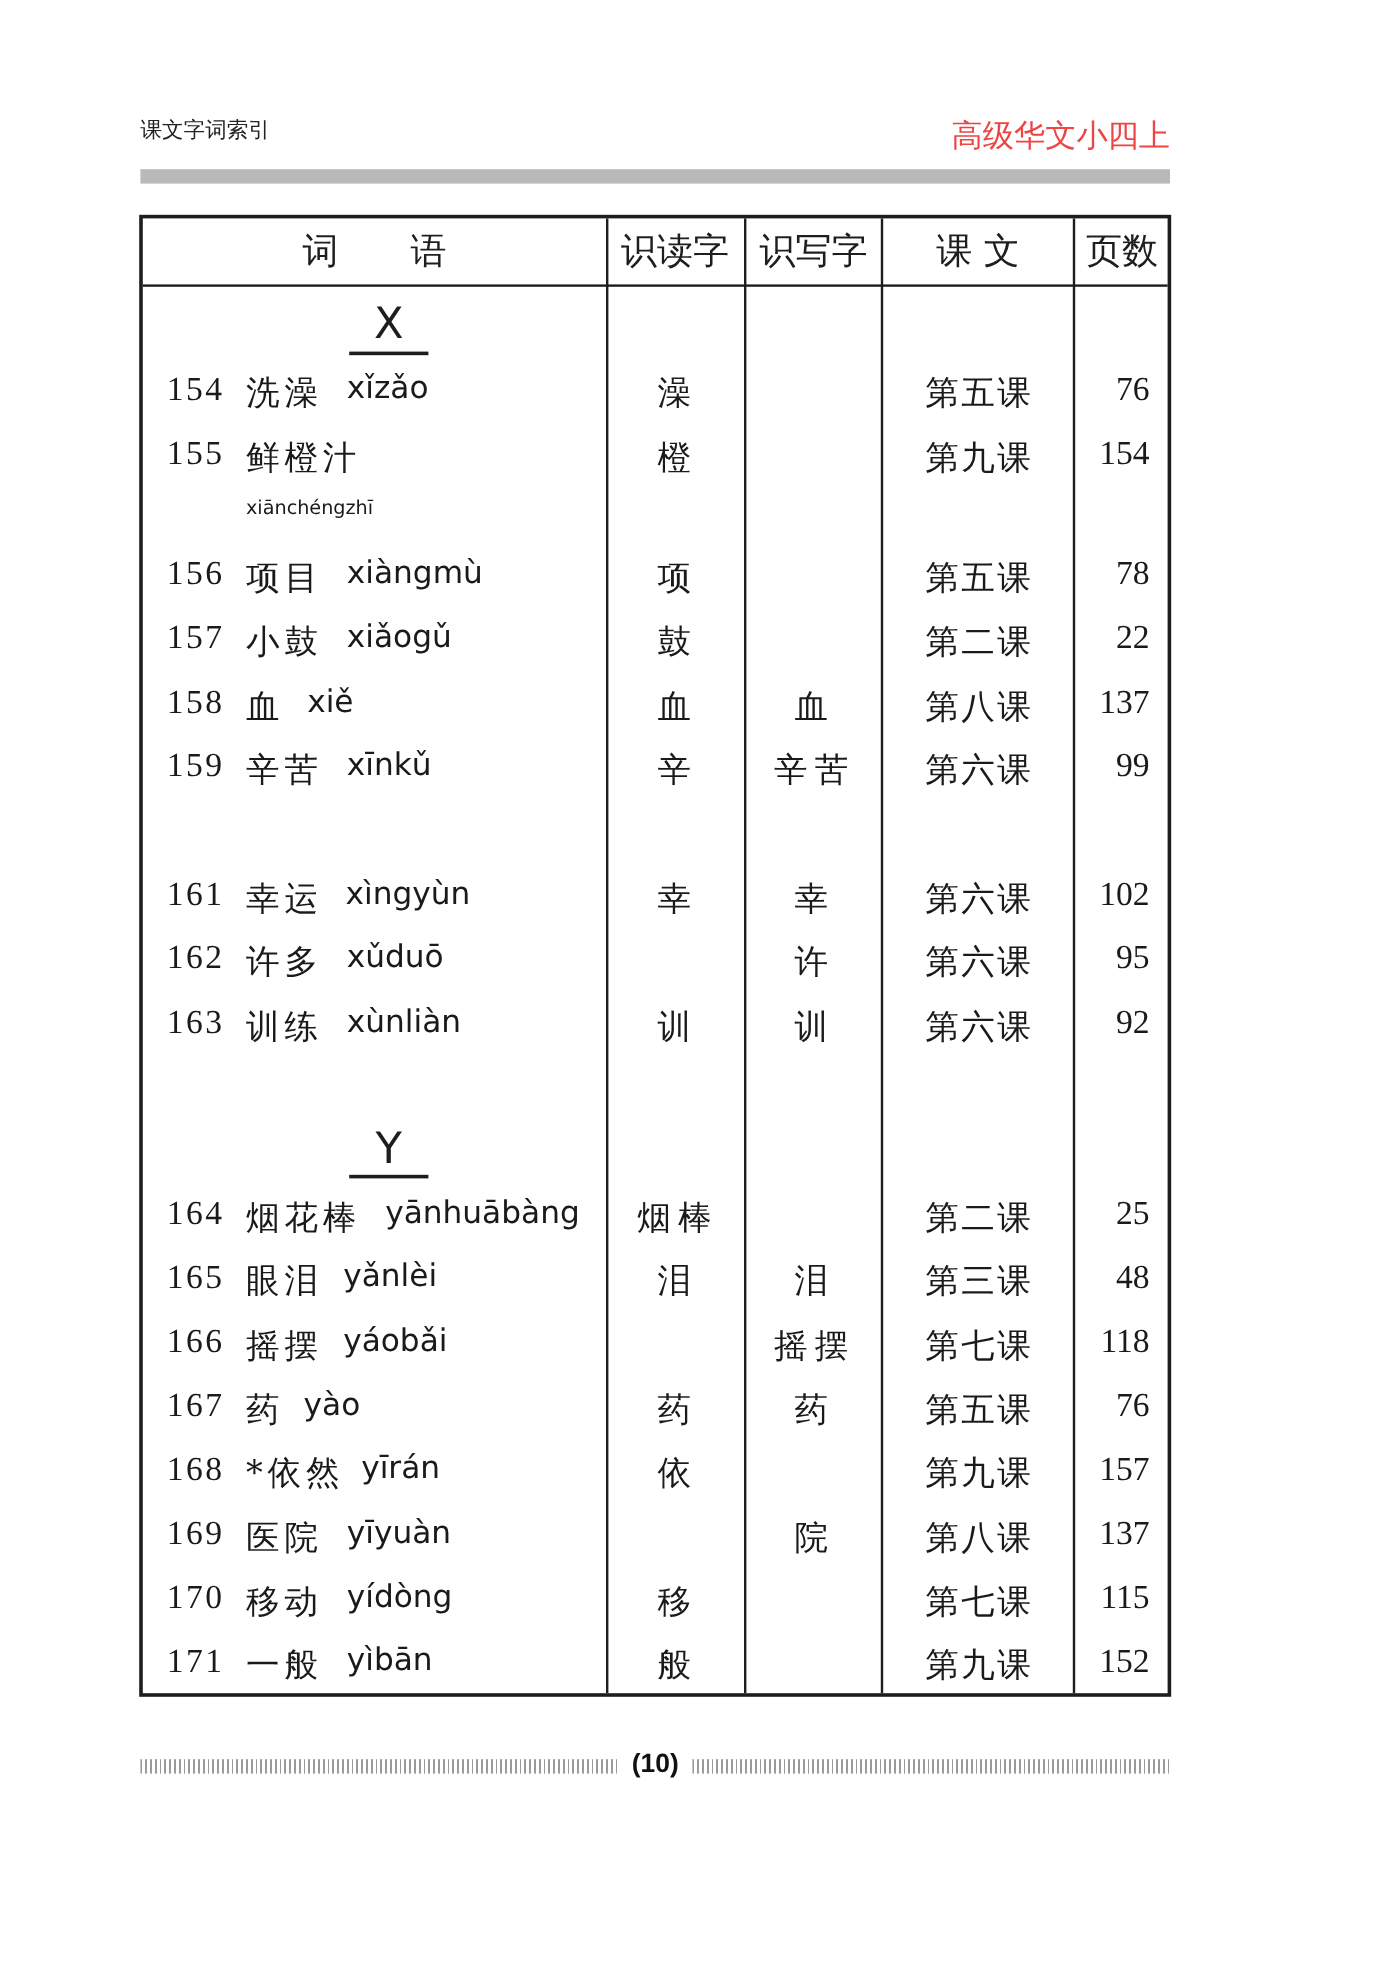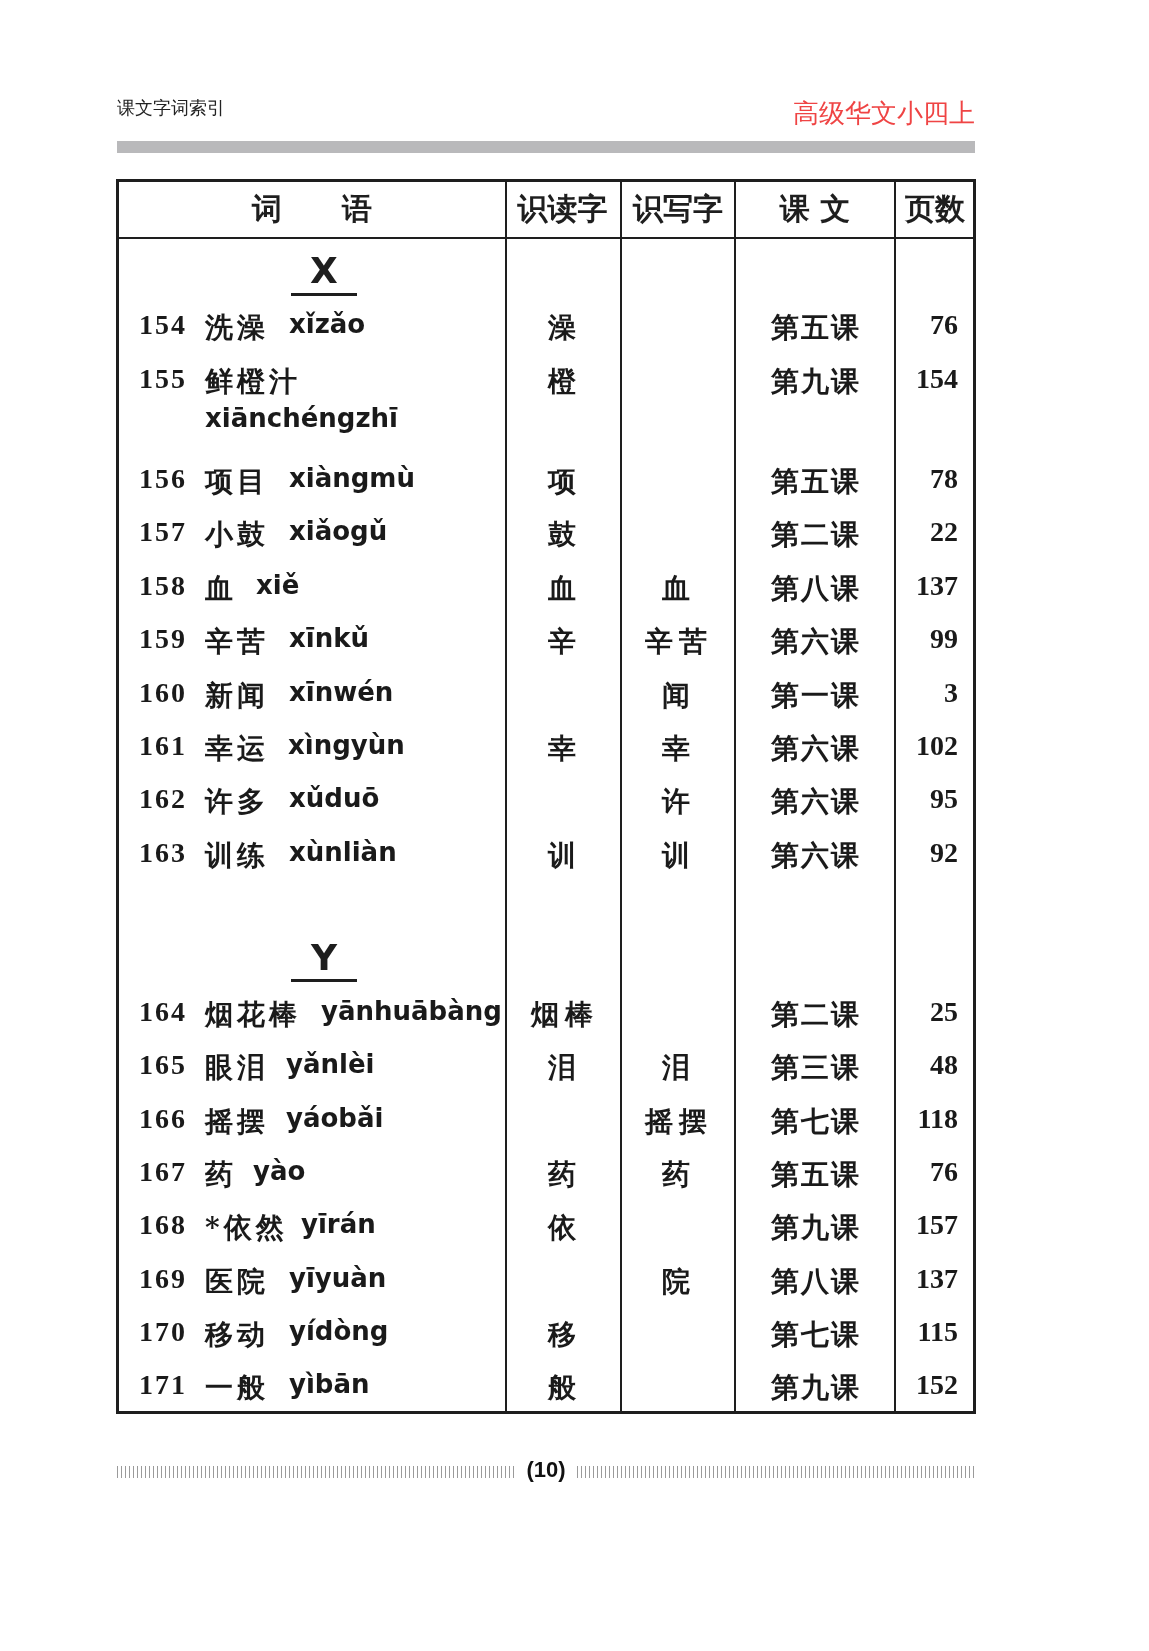--- a/index.html
+++ b/index.html
@@ -6,31 +6,31 @@
   body { width:1149px; height:1651px; position:relative; overflow:hidden;
          font-family:"DejaVu Serif", serif; color:#1a1a1a; }
   .running-head { position:absolute; top:96px; left:117px; width:858px; height:40px; }
   .running-head .left { position:absolute; left:0; top:0; font-family:"DejaVu Sans", sans-serif;
          font-size:18px; letter-spacing:0px; color:#222; }
   .running-head .right { position:absolute; right:0; top:0; font-family:"DejaVu Sans", sans-serif;
          font-size:26px; color:#ef4444; }
   .head-bar { position:absolute; top:141px; left:117px; width:858px; height:12px; background:#b9b9bb; }
 
   .table { position:absolute; top:179px; left:116px; width:860px; height:1235px;
-           border:3px solid #1e1e1e; box-sizing:border-box;font-weight:bold; }
+           border:3px solid #1e1e1e; box-sizing:border-box; }
   .vline { position:absolute; top:0; bottom:0; width:2px; background:#1e1e1e; }
   .hline { position:absolute; left:0; right:0; top:55px; height:2px; background:#1e1e1e; }
   .hdr { position:absolute; top:0; height:55px; display:flex; align-items:center; justify-content:center;
          font-family:"DejaVu Sans", sans-serif; font-size:30px; color:#1e1e1e; }
 
   .row { position:absolute; left:0; right:0; height:44px; font-size:28px; }
   .row .num { position:absolute; left:20px; top:0; font-family:"Liberation Serif", serif; font-size:28px; letter-spacing:2px; }
   .row .hz { position:absolute; left:86px; top:0; font-family:"DejaVu Serif", serif; font-size:28px; letter-spacing:4px; }
   .row .py { position:absolute; top:0; font-family:"DejaVu Sans", sans-serif; font-size:26px; }
-  .row .py2 { position:absolute; left:86px; top:40px; font-family:"DejaVu Sans", sans-serif; font-size:26px; }
+  .row .py2 { position:absolute; left:86px; top:50px; font-family:"DejaVu Sans", sans-serif; font-size:16px; }
   .row .read { position:absolute; left:389px; width:114px; text-align:center; top:0; letter-spacing:6px; }
   .row .write { position:absolute; left:503px; width:114px; text-align:center; top:0; letter-spacing:6px; }
   .row .lesson { position:absolute; left:617px; width:160px; text-align:center; top:0; letter-spacing:2px; }
   .row .page { position:absolute; left:777px; width:62px; text-align:right; top:0;
                font-family:"Liberation Serif", serif; font-size:28px; }
 
   .letter { position:absolute; left:172px; width:66px; text-align:center; font-family:"DejaVu Sans", sans-serif;
             font-size:36px; color:#1e1e1e; }
   .letter-ul { position:absolute; left:172px; width:66px; height:3px; background:#1e1e1e; }
 
@@ -114,29 +114,20 @@
   </div>
   <div class="row" style="top:441px">
     <span class="num">159</span>
     <span class="hz">辛苦</span>
     <span class="py" style="left:170px">xīnkǔ</span>
     <span class="read">辛</span>
     <span class="write">辛苦</span>
     <span class="lesson">第六课</span>
     <span class="page">99</span>
   </div>
-  <div class="row" style="top:495px">
-    <span class="num">160</span>
-    <span class="hz">新闻</span>
-    <span class="py" style="left:170px">xīnwén</span>
-    <span class="read"></span>
-    <span class="write">闻</span>
-    <span class="lesson">第一课</span>
-    <span class="page">3</span>
-  </div>
   <div class="row" style="top:548px">
     <span class="num">161</span>
     <span class="hz">幸运</span>
     <span class="py" style="left:169px">xìngyùn</span>
     <span class="read">幸</span>
     <span class="write">幸</span>
     <span class="lesson">第六课</span>
     <span class="page">102</span>
   </div>
   <div class="row" style="top:601px">

